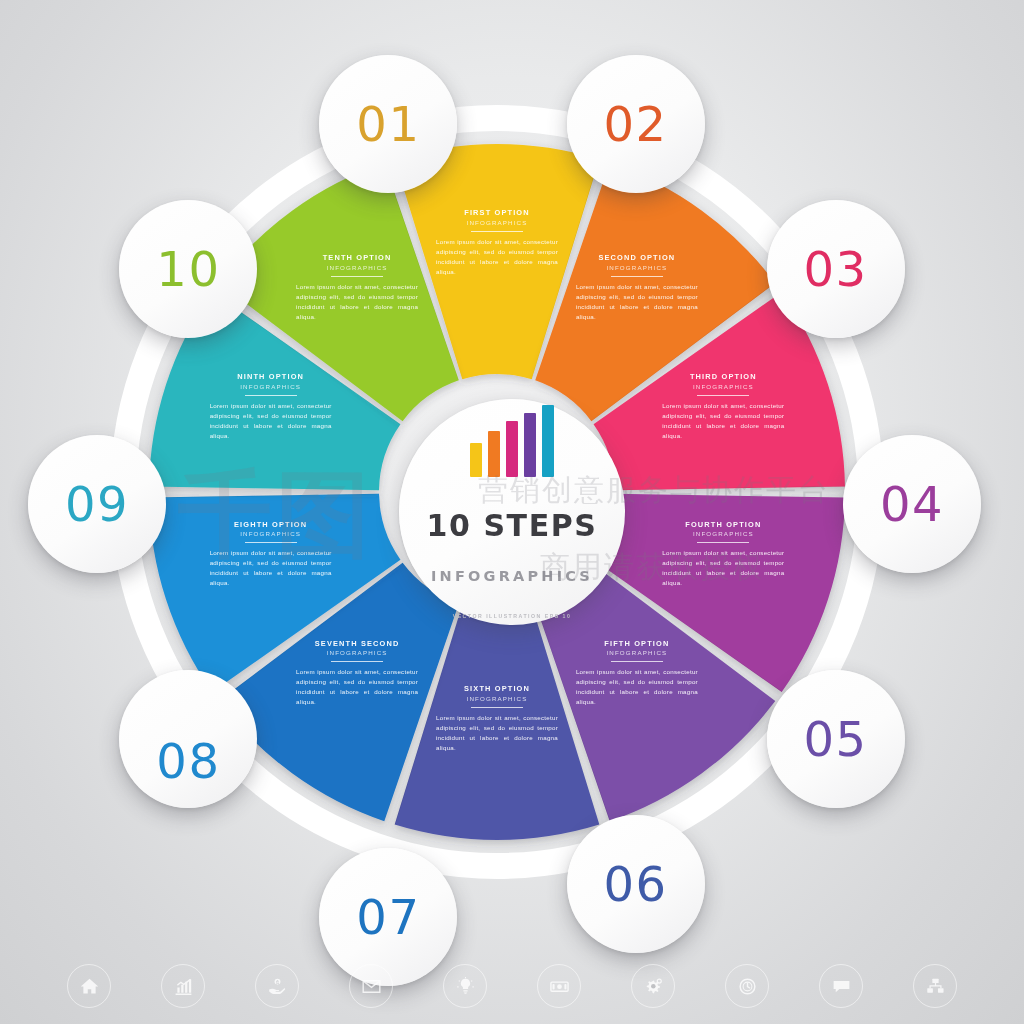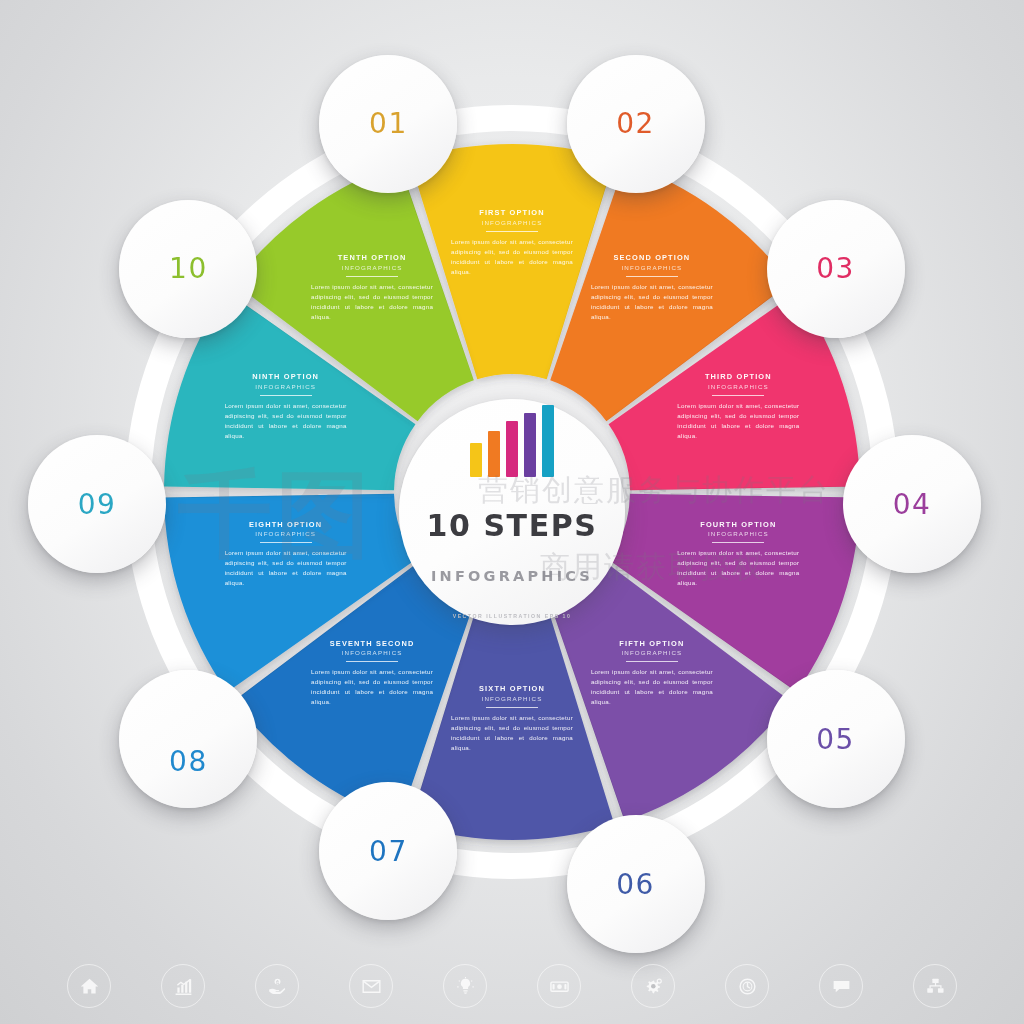--- a/index.html
+++ b/index.html
@@ -5,21 +5,21 @@
   html,body{margin:0;padding:0;}
   body{
     width:1024px;height:1024px;overflow:hidden;
     font-family:"Liberation Sans", sans-serif;
     background:radial-gradient(ellipse at 50% 42%, #f2f2f3 0%, #e9eaeb 42%, #d7d8da 78%, #cfd0d2 100%);
     position:relative;
   }
   .stage{position:absolute;inset:0;}
 
   
-  #wheel{position:absolute;left:112px;top:92px;width:800px;height:800px;}
+  #wheel{position:absolute;left:97px;top:92px;width:800px;height:800px;}
   .seg-text{position:absolute;left:0;top:0;width:800px;height:800px;pointer-events:none;}
   .label{
     position:absolute;width:150px;color:#fff;text-align:left;
     transform-origin:50% 50%;
   }
   .label .ttl{
     font-size:7.4px;font-weight:700;letter-spacing:1.15px;white-space:nowrap;
     text-align:center;opacity:.97;
   }
   .label .sub{
@@ -58,21 +58,21 @@
   }
 
   
   .bubble{
     position:absolute;border-radius:50%;
     background:linear-gradient(145deg,#ffffff 0%,#fcfcfc 55%,#eeeef0 100%);
     box-shadow:0 8px 20px rgba(55,55,65,.30), 0 2px 4px rgba(0,0,0,.09);
     display:flex;align-items:center;justify-content:center;
   }
   .bubble span{
-    font-size:28px;font-weight:400;letter-spacing:1.5px;
+    font-size:48px;font-weight:400;letter-spacing:1.5px;
     font-family:"DejaVu Sans",sans-serif;
   }
 
   
   #iconbar{
     position:absolute;left:0;bottom:6px;width:1024px;height:64px;
     display:flex;align-items:center;justify-content:space-around;padding:0 42px;
     box-sizing:border-box;
   }
   .ico{
@@ -222,21 +222,21 @@
       </div>
       <div class="bubble" style="left: 843px; top: 435px; width: 138px; height: 138px;">
         <span style="color: rgb(155, 62, 156);">04</span>
       </div>
       <div class="bubble" style="left: 766.607px; top: 670.114px; width: 138px; height: 138px;">
         <span style="color: rgb(107, 79, 168);">05</span>
       </div>
       <div class="bubble" style="left: 566.607px; top: 815.423px; width: 138px; height: 138px;">
         <span style="color: rgb(63, 91, 168);">06</span>
       </div>
-      <div class="bubble" style="left: 319.393px; top: 782px; width: 138px; height: 138px;">
+      <div class="bubble" style="left: 319.393px; top: 848px; width: 138px; height: 138px;">
         <span style="color: rgb(30, 116, 192);">07</span>
       </div>
       <div class="bubble" style="left: 119.393px; top: 670.114px; width: 138px; height: 138px;">
         <span style="color: rgb(32, 137, 206); margin-top: 44px;">08</span>
       </div>
       <div class="bubble" style="left: 28px; top: 435px; width: 138px; height: 138px;">
         <span style="color: rgb(43, 167, 196);">09</span>
       </div>
       <div class="bubble" style="left: 119.393px; top: 199.886px; width: 138px; height: 138px;">
         <span style="color: rgb(140, 191, 46);">10</span>

